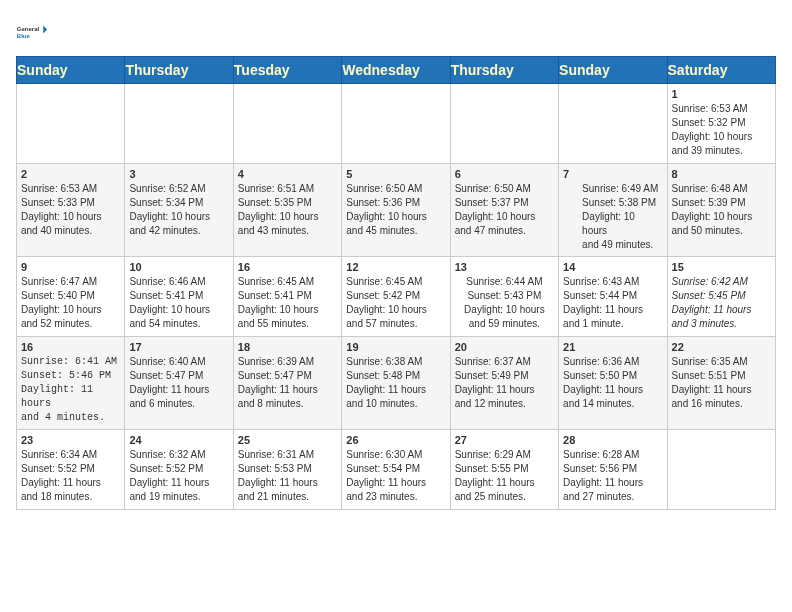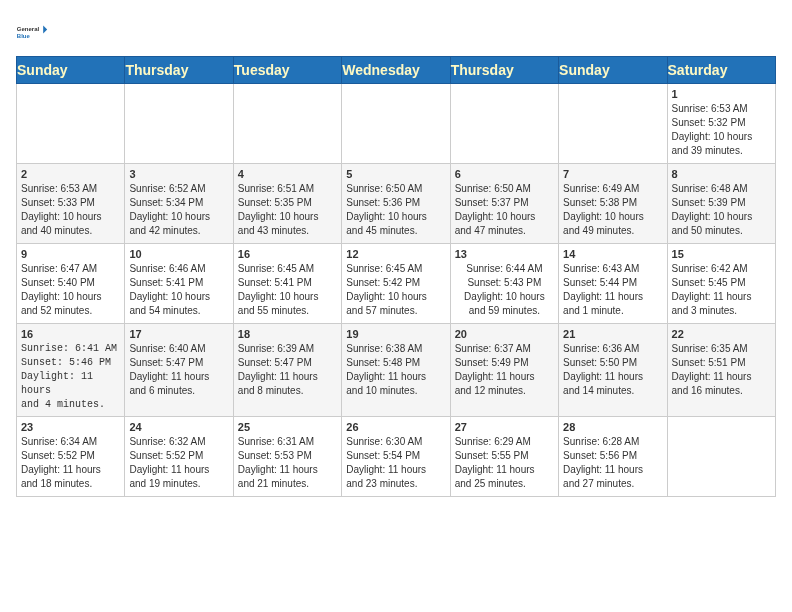--- a/index.html
+++ b/index.html
@@ -156,21 +156,21 @@
         </td>
         <td>
           <span class="day-num">6</span>
           <div class="day-info" style="white-space: pre-line;">Sunrise: 6:50 AM
 Sunset: 5:37 PM
 Daylight: 10 hours
 and 47 minutes.</div>
         </td>
         <td>
           <span class="day-num">7</span>
-          <div class="day-info" style="white-space: pre-line;">Sunrise: 6:49 AM
+          <div class="day-info" style="white-space: pre-line; margin-left: 19px;">Sunrise: 6:49 AM
 Sunset: 5:38 PM
 Daylight: 10 hours
 and 49 minutes.</div>
         </td>
         <td>
           <span class="day-num">8</span>
           <div class="day-info" style="white-space: pre-line;">Sunrise: 6:48 AM
 Sunset: 5:39 PM
 Daylight: 10 hours
 and 50 minutes.</div>
@@ -214,21 +214,21 @@
         </td>
         <td>
           <span class="day-num">14</span>
           <div class="day-info" style="white-space: pre-line;">Sunrise: 6:43 AM
 Sunset: 5:44 PM
 Daylight: 11 hours
 and 1 minute.</div>
         </td>
         <td>
           <span class="day-num">15</span>
-          <div class="day-info" style="white-space: pre-line;">Sunrise: 6:42 AM
+          <div class="day-info" style="white-space: pre-line; font-style: italic;">Sunrise: 6:42 AM
 Sunset: 5:45 PM
 Daylight: 11 hours
 and 3 minutes.</div>
         </td>
       </tr>
       <tr>
         <td>
           <span class="day-num">16</span>
           <div class="day-info" style="white-space: pre-line; font-family: Liberation Mono, monospace;">Sunrise: 6:41 AM
 Sunset: 5:46 PM

